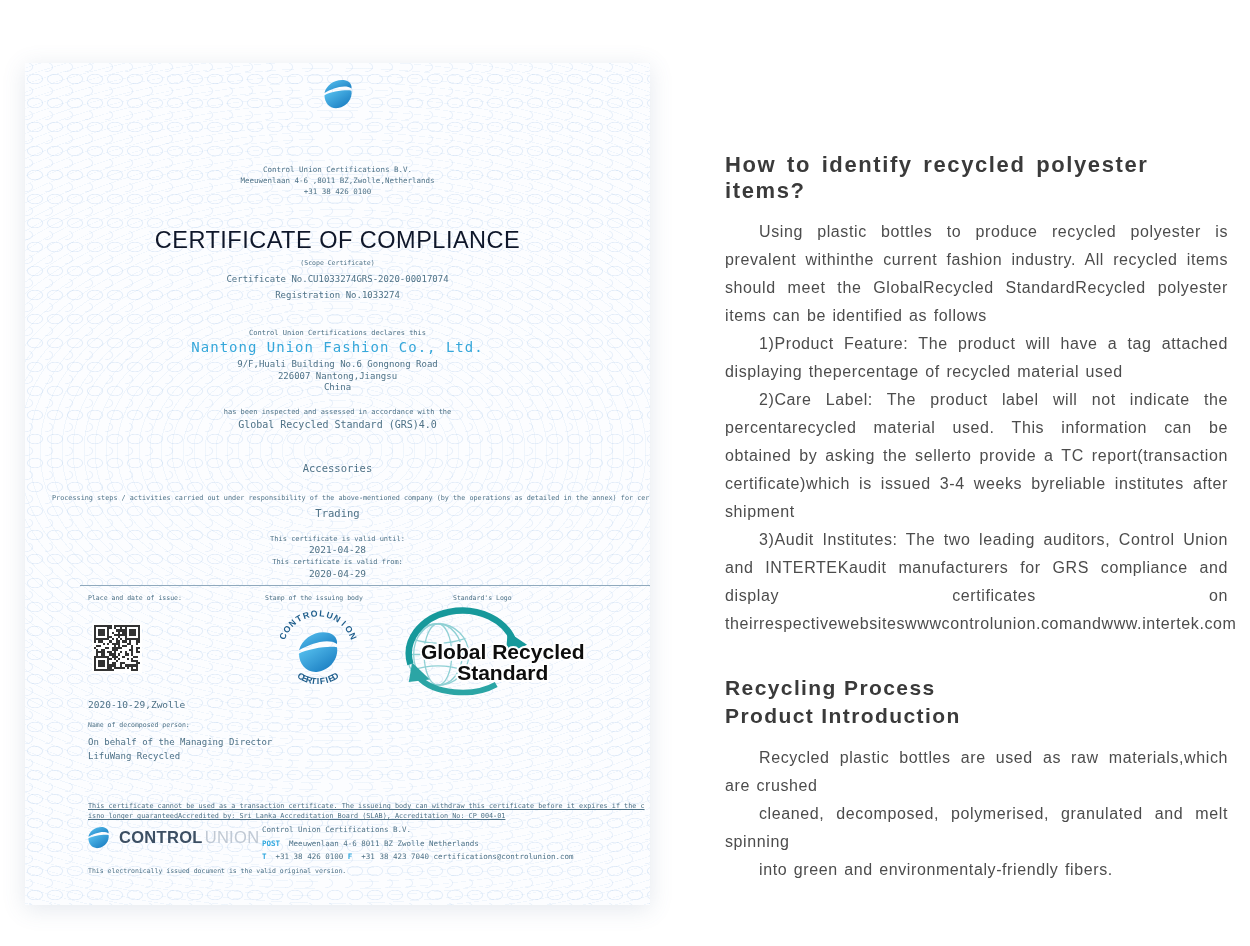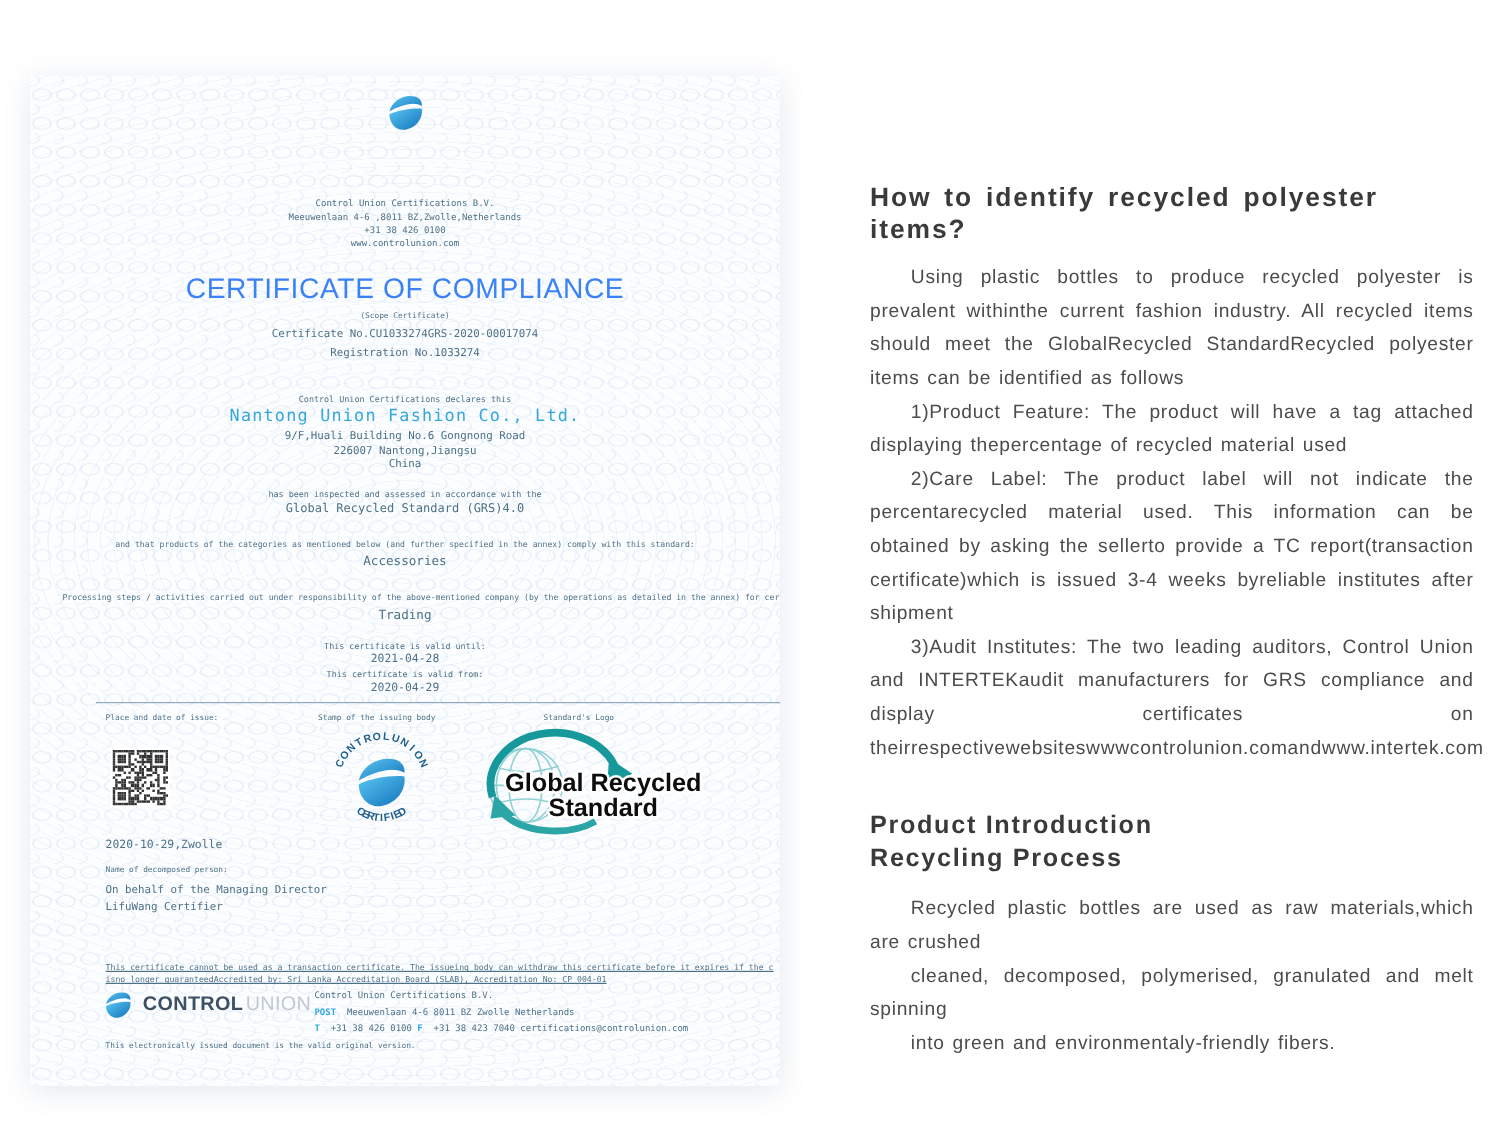--- a/index.html
+++ b/index.html
@@ -33,21 +33,21 @@
   .ll{position:absolute;text-align:left;color:#4d7186;}
   .f65{font-size:6.5px;line-height:9px;}
   .f68{font-size:6.8px;line-height:10px;}
   .f7 {font-size:7px;line-height:10px;}
   .f75{font-size:7.5px;line-height:11px;}
   .f9 {font-size:9px;line-height:12px;}
   .f95{font-size:9.5px;line-height:12px;}
   .f10{font-size:10px;line-height:13px;}
   .f105{font-size:10.5px;line-height:14px;}
   .cert-title{position:absolute;top:164px;width:100%;text-align:center;
-    font-size:23.5px;color:#3b82f6;letter-spacing:.5px;}
+    font-size:23.5px;color:#0f172a;letter-spacing:.5px;}
   .company-name{position:absolute;top:276px;width:100%;text-align:center;
     font-size:14px;color:#35a7da;letter-spacing:1px;}
   .nowrap{white-space:nowrap;}
   .logo-top{position:absolute;left:50%;transform:translateX(-50%);top:13px;width:36px;height:36px;}
   .div-line{position:absolute;left:55px;top:522px;width:572px;border-top:1px solid #8fa9bd;}
   .qr{position:absolute;left:67px;top:560px;width:50px;height:50px;
     display:grid;grid-template-columns:repeat(21,1fr);grid-template-rows:repeat(21,1fr);
     background:#fff;padding:2px;box-sizing:border-box;}
   .qr div{background:transparent;}
   .qr div.on{background:#333;}
@@ -92,37 +92,35 @@
 
 <div class="cert">
   <div class="cc">
     <svg class="logo-top" viewBox="0 0 64 64">
         <use href="#cu-wave"></use>
       </svg>
 
     <div class="cl mono f75" style="top:101px">Control Union Certifications B.V.</div>
     <div class="cl mono f75" style="top:112px">Meeuwenlaan 4-6 ,8011 BZ,Zwolle,Netherlands</div>
     <div class="cl mono f75" style="top:123px">+31 38 426 0100</div>
-    <div class="cl mono f75" style="top:134px">www.controlunion.com</div>
 
     <div class="cert-title">CERTIFICATE OF COMPLIANCE</div>
     <div class="cl mono f65" style="top:196px">(Scope Certificate)</div>
     <div class="cl mono f9" style="top:210px">Certificate No.CU1033274GRS-2020-00017074</div>
     <div class="cl mono f9" style="top:226px">Registration No.1033274</div>
 
     <div class="cl mono f7" style="top:265px">Control Union Certifications declares this</div>
     <div class="company-name mono">Nantong Union Fashion Co., Ltd.</div>
     <div class="cl mono f9" style="top:295px">9/F,Huali Building No.6 Gongnong Road</div>
     <div class="cl mono f9" style="top:307px">226007 Nantong,Jiangsu</div>
     <div class="cl mono f9" style="top:318px">China</div>
 
     <div class="cl mono f7" style="top:344px">has been inspected and assessed in accordance with the</div>
     <div class="cl mono f10" style="top:355px">Global Recycled Standard (GRS)4.0</div>
 
-    <div class="cl mono f68" style="top:386px">and that products of the categories as mentioned below (and further specified in the annex) comply with this standard:</div>
     <div class="cl mono f105" style="top:398px">Accessories</div>
 
     <div class="ll mono f68 nowrap" style="left:27px;top:430px">Processing steps / activities carried out under responsibility of the above-mentioned company (by the operations as detailed in the annex) for certifi</div>
     <div class="cl mono f105" style="top:443px">Trading</div>
 
     <div class="cl mono f7" style="top:471px">This certificate is valid until:</div>
     <div class="cl mono f95" style="top:481px">2021-04-28</div>
     <div class="cl mono f7" style="top:494px">This certificate is valid from:</div>
     <div class="cl mono f95" style="top:505px">2020-04-29</div>
 
@@ -618,21 +616,21 @@
       <polygon points="144,22 168,38 142,50" fill="#17999b"></polygon>
       <path d="M130 87 A60 34 0 0 1 34 78" fill="none" stroke="#2ba5a5" stroke-width="7"></path>
       <polygon points="26,60 22,84 48,81" fill="#2ba5a5"></polygon>
       <text x="138" y="56" text-anchor="middle" font-family="Liberation Sans, sans-serif" font-weight="bold" font-size="26" fill="#0d0d0d" stroke="#ffffff" stroke-width="5" paint-order="stroke">Global Recycled</text>
       <text x="138" y="82" text-anchor="middle" font-family="Liberation Sans, sans-serif" font-weight="bold" font-size="26" fill="#0d0d0d" stroke="#ffffff" stroke-width="5" paint-order="stroke">Standard</text>
     </svg>
 
     <div class="ll mono f95" style="left:63px;top:636px">2020-10-29,Zwolle</div>
     <div class="ll mono f65" style="left:63px;top:658px">Name of decomposed person:</div>
     <div class="ll mono f9" style="left:63px;top:673px">On behalf of the Managing Director</div>
-    <div class="ll mono f9" style="left:63px;top:687px">LifuWang  Certifier</div>
+    <div class="ll mono f9" style="left:63px;top:687px">LifuWang  Recycled</div>
 
     <div class="f-disc mono">
       <div class="nowrap">This certificate cannot be used as a transaction certificate. The issueing body can withdraw this certificate before it expires if the c</div>
       <div class="nowrap">isno longer guaranteedAccredited by: Sri Lanka Accreditation Board (SLAB), Accreditation No: CP 004-01</div>
     </div>
 
     <div class="f-logo">
       <svg viewBox="0 0 64 64">
           <use href="#cu-wave"></use>
         </svg>
@@ -650,19 +648,19 @@
   </div>
 </div>
 
 <div class="article">
   <h1>How to identify recycled polyester items?</h1>
   <p>Using plastic bottles to produce recycled polyester is prevalent withinthe current fashion industry. All recycled items should meet the GlobalRecycled StandardRecycled polyester items can be identified as follows</p>
   <p>1)Product Feature: The product will have a tag attached displaying thepercentage of recycled material used</p>
   <p>2)Care Label: The product label will not indicate the percentarecycled material used. This information can be obtained by asking the sellerto provide a TC report(transaction certificate)which is issued 3-4 weeks byreliable institutes after shipment</p>
   <p>3)Audit Institutes: The two leading auditors, Control Union and INTERTEKaudit manufacturers for GRS compliance and display certificates on theirrespectivewebsiteswwwcontrolunion.comandwww.intertek.com</p>
   <div class="sec2">
+    <div class="h2l">Recycling Process</div>
     <div class="h2l">Product Introduction</div>
-    <div class="h2l">Recycling Process</div>
     <p class="ppad">Recycled plastic bottles are used as raw materials,which are crushed</p>
     <p>cleaned, decomposed, polymerised, granulated and melt spinning</p>
     <p>into green and environmentaly-friendly fibers.</p>
   </div>
 </div>
 
 </body></html>

